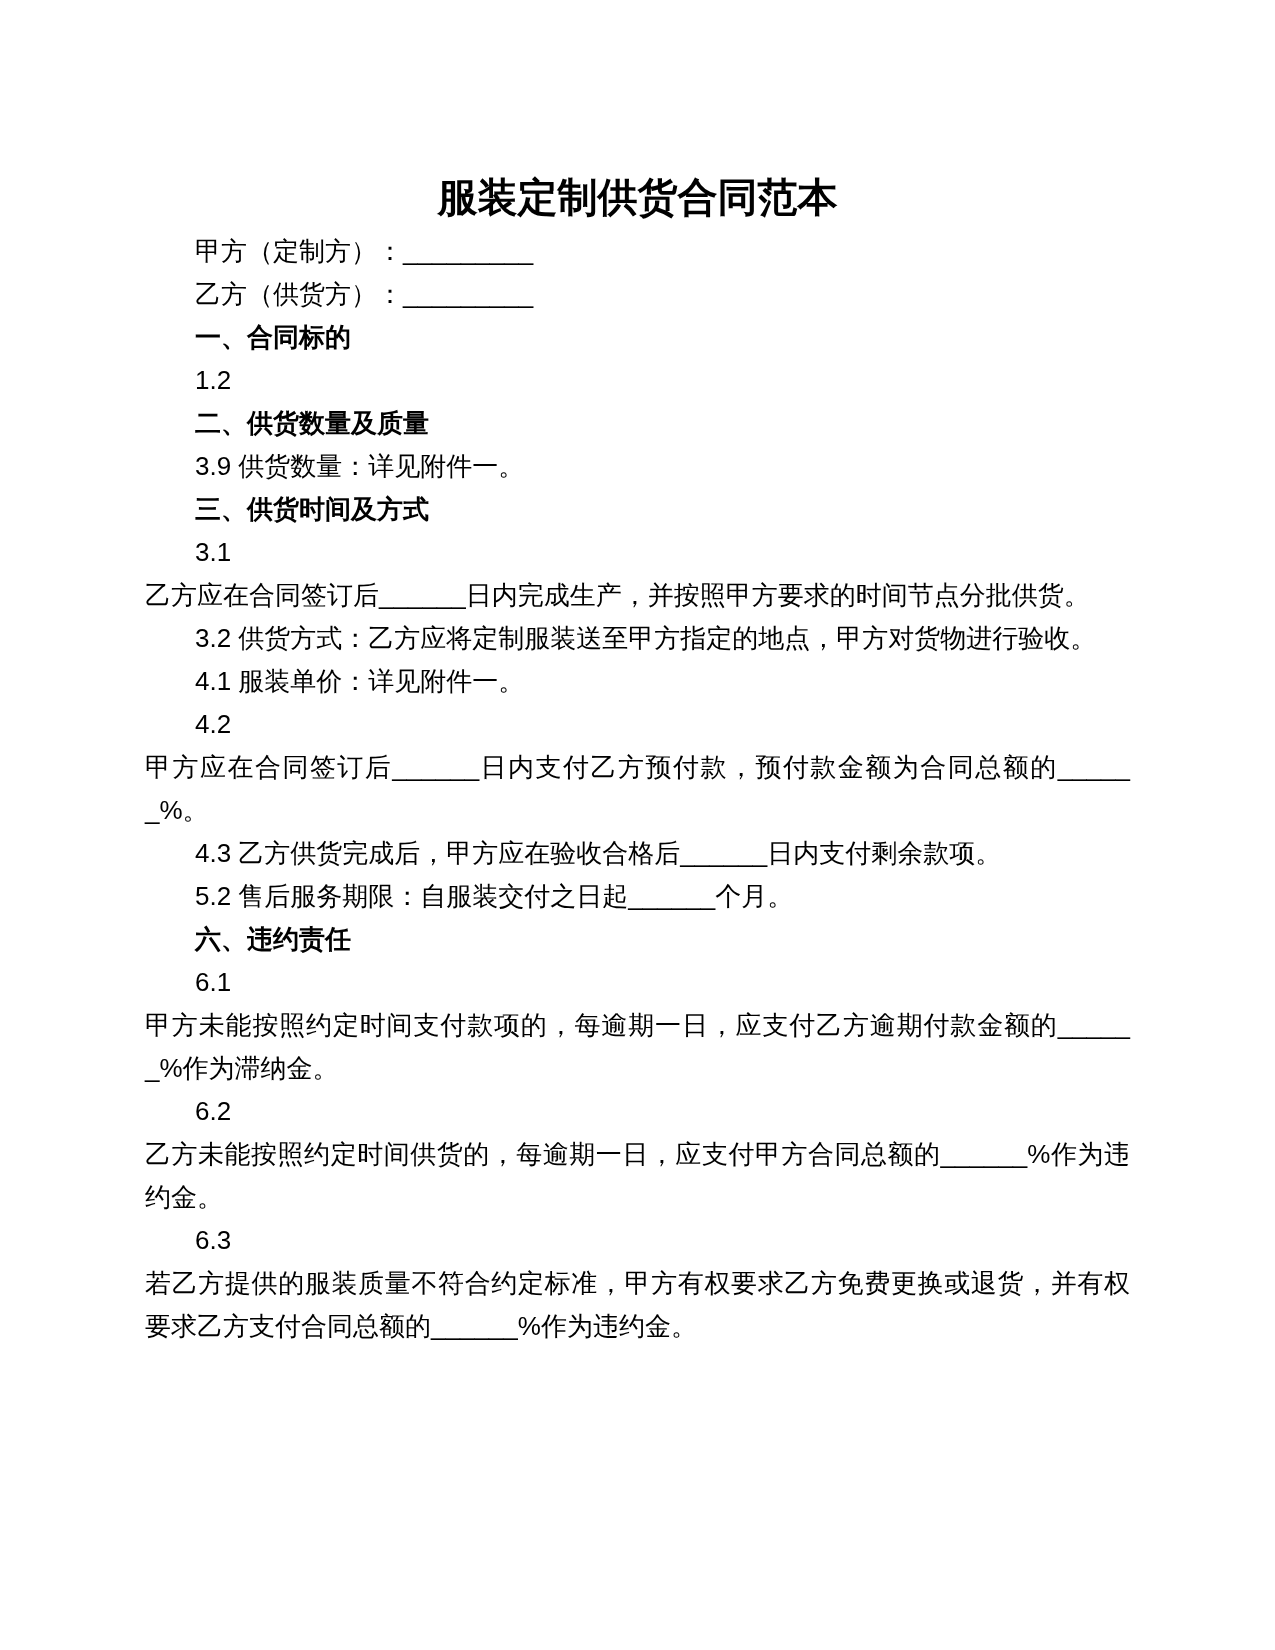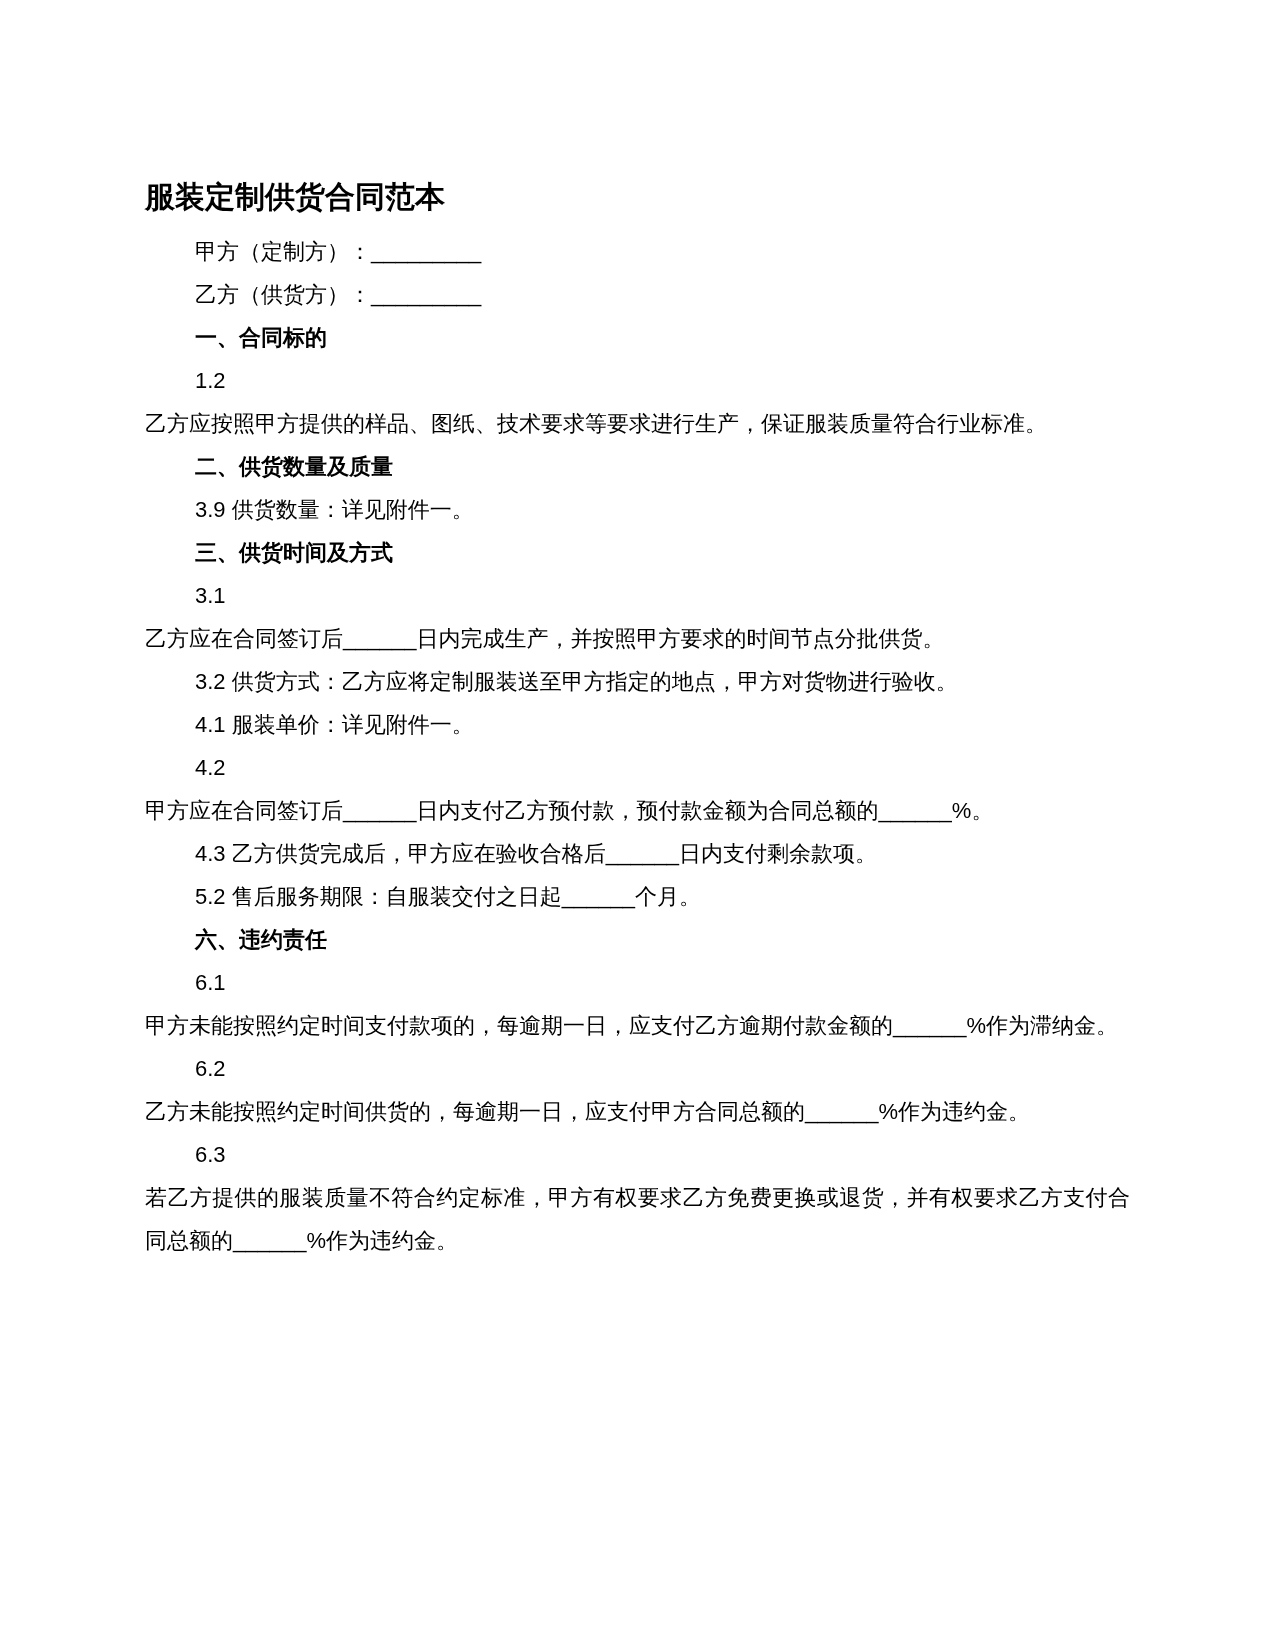--- a/index.html
+++ b/index.html
@@ -13,27 +13,28 @@
     height: 1650px;
     background: #ffffff;
     overflow: hidden;
     font-family: "Liberation Sans", "DejaVu Sans", sans-serif;
     color: #000000;
   }
   .doc {
     padding: 174px 145px 0 145px;
   }
   .title {
-    font-size: 30px;
+    font-size: 40px;
     font-weight: 700;
+    text-align: center;
     line-height: 46px;
     margin: 0 0 10px 0;
   }
   p.line {
-    font-size: 22px;
+    font-size: 26px;
     line-height: 43px;
     margin: 0;
     text-align: justify;
     word-break: break-all;
   }
   p.indent {
     text-indent: 50px;
   }
   p.heading {
     font-weight: 700;
@@ -45,21 +46,20 @@
 
 <div class="page">
   <div class="doc">
     <h1 class="title">服装定制供货合同范本</h1>
 
     <p class="line indent">甲方（定制方）：_________</p>
     <p class="line indent">乙方（供货方）：_________</p>
 
     <p class="line heading">一、合同标的</p>
     <p class="line indent">1.2</p>
-    <p class="line">乙方应按照甲方提供的样品、图纸、技术要求等要求进行生产，保证服装质量符合行业标准。</p>
 
     <p class="line heading">二、供货数量及质量</p>
     <p class="line indent">3.9 供货数量：详见附件一。</p>
 
     <p class="line heading">三、供货时间及方式</p>
     <p class="line indent">3.1</p>
     <p class="line">乙方应在合同签订后______日内完成生产，并按照甲方要求的时间节点分批供货。</p>
     <p class="line indent">3.2 供货方式：乙方应将定制服装送至甲方指定的地点，甲方对货物进行验收。</p>
 
     <p class="line indent">4.1 服装单价：详见附件一。</p>

